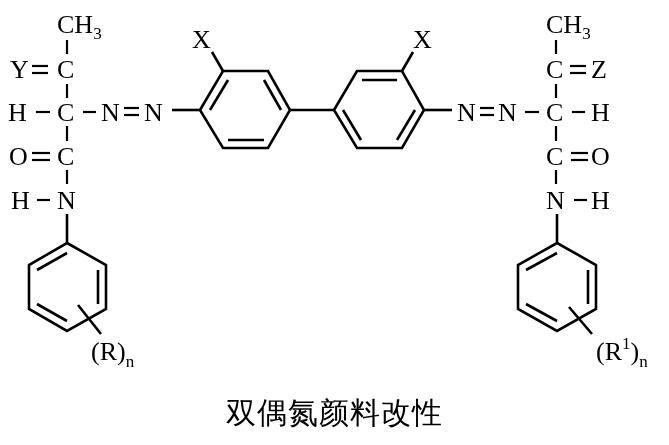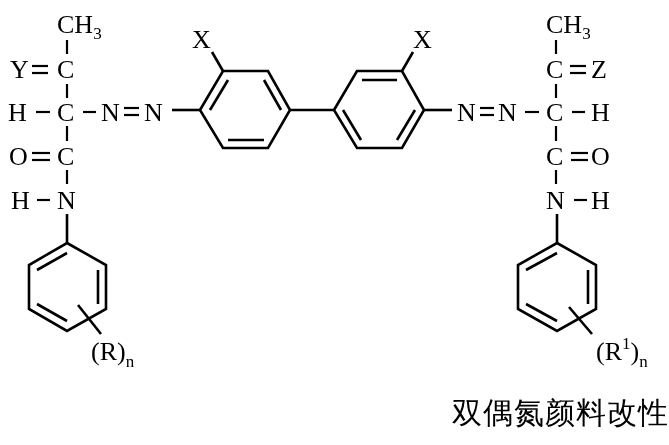--- a/index.html
+++ b/index.html
@@ -2,21 +2,21 @@
 <html><head>
 <meta charset="utf-8">
 <style>
   html, body { margin: 0; padding: 0; background: #ffffff; }
   body { width: 669px; height: 445px; overflow: hidden; position: relative; }
   #diagram { position: absolute; left: 0; top: 0; width: 669px; height: 445px; }
   .atom { font-family: "Liberation Serif", "DejaVu Serif", serif; font-size: 26px; fill: #000; }
   .sub { font-size: 17px; }
   .bond { stroke: #000; stroke-width: 2.6; fill: none; stroke-linecap: butt; }
   .sbond { stroke: #000; stroke-width: 2.2; fill: none; }
-  .caption { position: absolute; left: 0; top: 393px; width: 669px; text-align: right;
+  .caption { position: absolute; left: 0; top: 393px; width: 669px; text-align: center;
              font-family: "DejaVu Sans", sans-serif; font-size: 30px; color: #000; letter-spacing: 1px; }
 </style>
 </head>
 <body>
 
 <svg id="diagram" viewBox="0 0 669 445" xmlns="http://www.w3.org/2000/svg">
 
   <g>
     <text class="atom" x="57" y="33"><tspan>CH</tspan><tspan class="sub" dy="6">3</tspan></text>
     <line class="sbond" x1="67" y1="40" x2="67" y2="54"></line>

